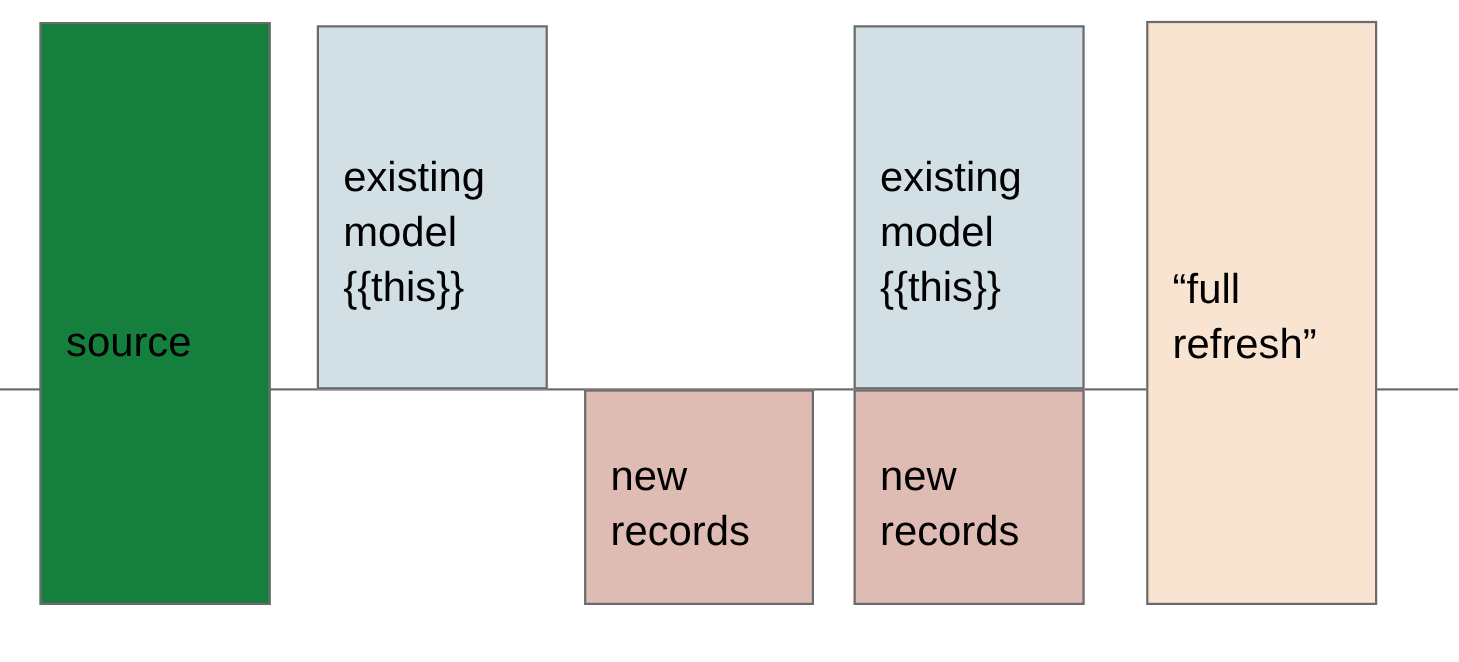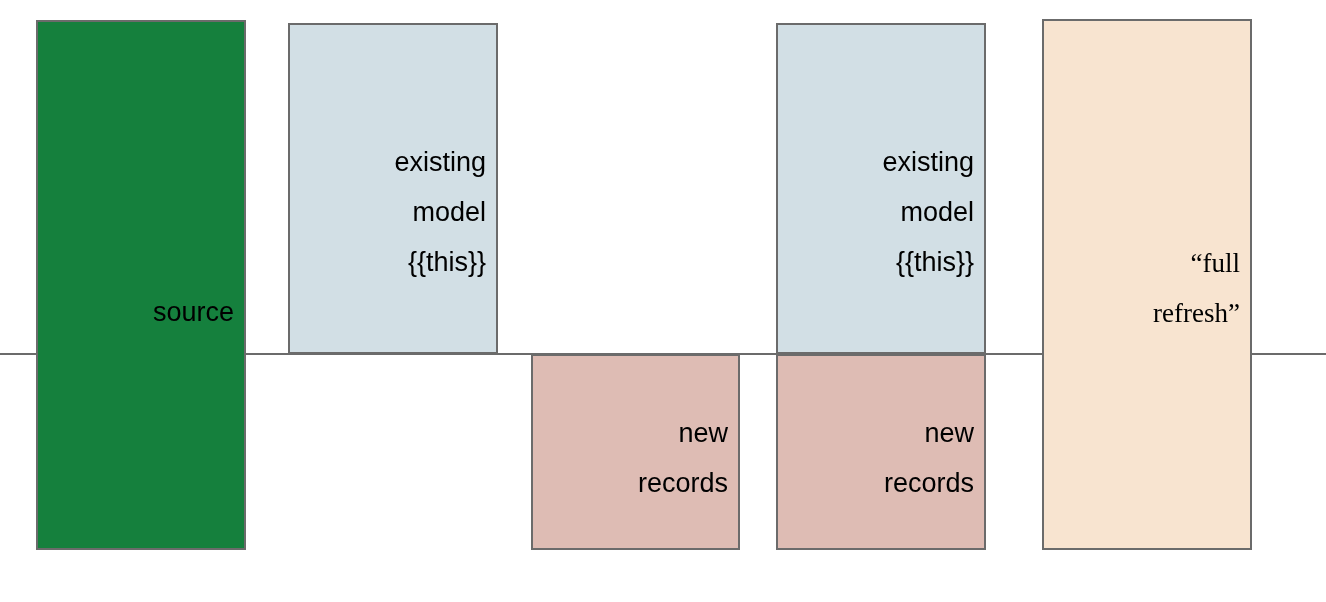--- a/index.html
+++ b/index.html
@@ -30,44 +30,44 @@
     position: absolute;
     box-sizing: border-box;
     border: 2px solid #6b6b6b;
     z-index: 2;
     display: block;
   }
   .box-label {
     position: absolute;
     left: 22px;
     right: 10px;
-    font-size: 27px;
+    font-size: 38px;
     line-height: 50px;
     color: #000000;
-    text-align: right;
+    text-align: left;
     white-space: pre-line;
     letter-spacing: 0px;
   }
   
   #box-source        { left: 36px;   top: 20px;  width: 210px; height: 530px; background: #15803d; }
   #box-source .box-label        { top: 265px; }
 
   #box-existing-1    { left: 288px;  top: 23px;  width: 210px; height: 331px; background: #d2dfe5; }
   #box-existing-1 .box-label    { top: 112px; }
 
   #box-new-1         { left: 531px;  top: 354px; width: 209px; height: 196px; background: #debcb4; }
   #box-new-1 .box-label         { top: 52px; }
 
   #box-existing-2    { left: 776px;  top: 23px;  width: 210px; height: 331px; background: #d2dfe5; }
   #box-existing-2 .box-label    { top: 112px; }
 
   #box-new-2         { left: 776px;  top: 354px; width: 210px; height: 196px; background: #debcb4; }
   #box-new-2 .box-label         { top: 52px; }
 
-  #box-full-refresh  { left: 1042px; top: 19px;  width: 210px; height: 531px; background: #f8e4d0; font-family: Liberation Serif, serif; }
+  #box-full-refresh  { left: 1042px; top: 19px;  width: 210px; height: 531px; background: #f8e4d0; }
   #box-full-refresh .box-label  { top: 217px; }
 </style>
 </head>
 <body>
 
 <div id="canvas">
 
   <div class="baseline"></div>
 
   <div class="box" id="box-source">

